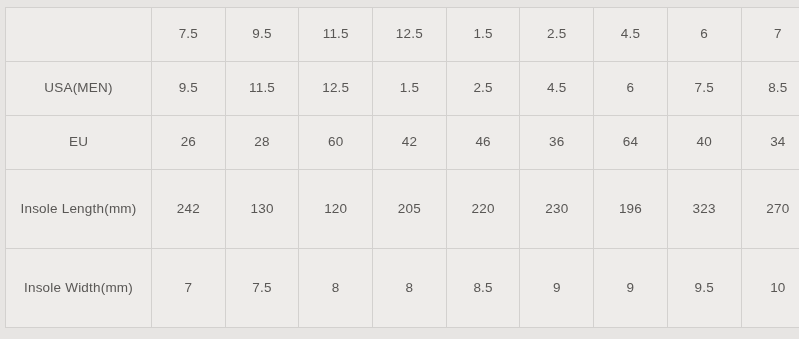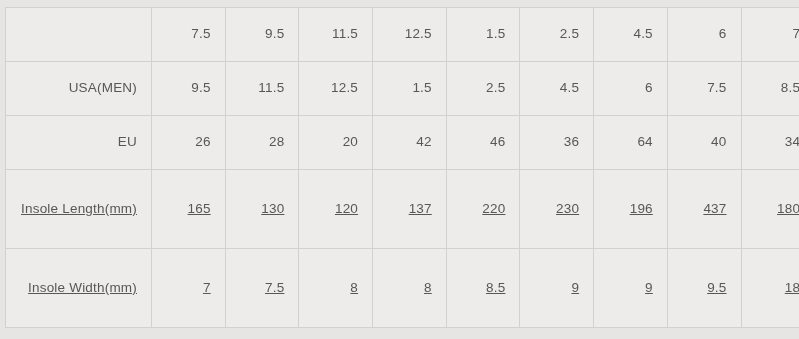--- a/index.html
+++ b/index.html
@@ -32,36 +32,36 @@
 
   table#size-chart td {
     border: 1px solid #d3d1cf;
     background: #eeecea;
     color: #595755;
     font-size: 13.5px;
     font-family: "Liberation Sans", sans-serif;
     font-weight: 400;
     letter-spacing: 0.2px;
     line-height: 1.65;
-    text-align: right;
+    text-align: center;
     vertical-align: middle;
     padding: 0 14px;
     box-sizing: border-box;
   }
 
   table#size-chart td.label-cell {
     width: 146px;
   }
 
   table#size-chart td.data-cell {
     width: 73.7px;
   }
 
   table#size-chart tr.row-short td { height: 54px; }
-  table#size-chart tr.row-tall  td { height: 79px; text-decoration: underline; }
+  table#size-chart tr.row-tall  td { height: 79px; }
 
   .cell-text {
     display: block;
     white-space: normal;
   }
 </style>
 </head>
 <body>
 
 <div id="size-chart-wrap">
@@ -138,21 +138,21 @@
         <td class="label-cell">
             <span class="cell-text">EU</span>
           </td>
         <td class="data-cell">
             <span class="cell-text">26</span>
           </td>
         <td class="data-cell">
             <span class="cell-text">28</span>
           </td>
         <td class="data-cell">
-            <span class="cell-text">20</span>
+            <span class="cell-text">60</span>
           </td>
         <td class="data-cell">
             <span class="cell-text">42</span>
           </td>
         <td class="data-cell">
             <span class="cell-text">46</span>
           </td>
         <td class="data-cell">
             <span class="cell-text">36</span>
           </td>
@@ -165,45 +165,45 @@
         <td class="data-cell">
             <span class="cell-text">34</span>
           </td>
       </tr>
 
       <tr class="row-tall">
         <td class="label-cell">
             <span class="cell-text">Insole Length(mm)</span>
           </td>
         <td class="data-cell">
-            <span class="cell-text">165</span>
+            <span class="cell-text">242</span>
           </td>
         <td class="data-cell">
             <span class="cell-text">130</span>
           </td>
         <td class="data-cell">
             <span class="cell-text">120</span>
           </td>
         <td class="data-cell">
-            <span class="cell-text">137</span>
+            <span class="cell-text">205</span>
           </td>
         <td class="data-cell">
             <span class="cell-text">220</span>
           </td>
         <td class="data-cell">
             <span class="cell-text">230</span>
           </td>
         <td class="data-cell">
             <span class="cell-text">196</span>
           </td>
         <td class="data-cell">
-            <span class="cell-text">437</span>
-          </td>
-        <td class="data-cell">
-            <span class="cell-text">180</span>
+            <span class="cell-text">323</span>
+          </td>
+        <td class="data-cell">
+            <span class="cell-text">270</span>
           </td>
       </tr>
 
       <tr class="row-tall">
         <td class="label-cell">
             <span class="cell-text">Insole Width(mm)</span>
           </td>
         <td class="data-cell">
             <span class="cell-text">7</span>
           </td>
@@ -222,19 +222,19 @@
         <td class="data-cell">
             <span class="cell-text">9</span>
           </td>
         <td class="data-cell">
             <span class="cell-text">9</span>
           </td>
         <td class="data-cell">
             <span class="cell-text">9.5</span>
           </td>
         <td class="data-cell">
-            <span class="cell-text">18</span>
+            <span class="cell-text">10</span>
           </td>
       </tr>
 
     </tbody>
   </table>
 </div>
 
 </body></html>

